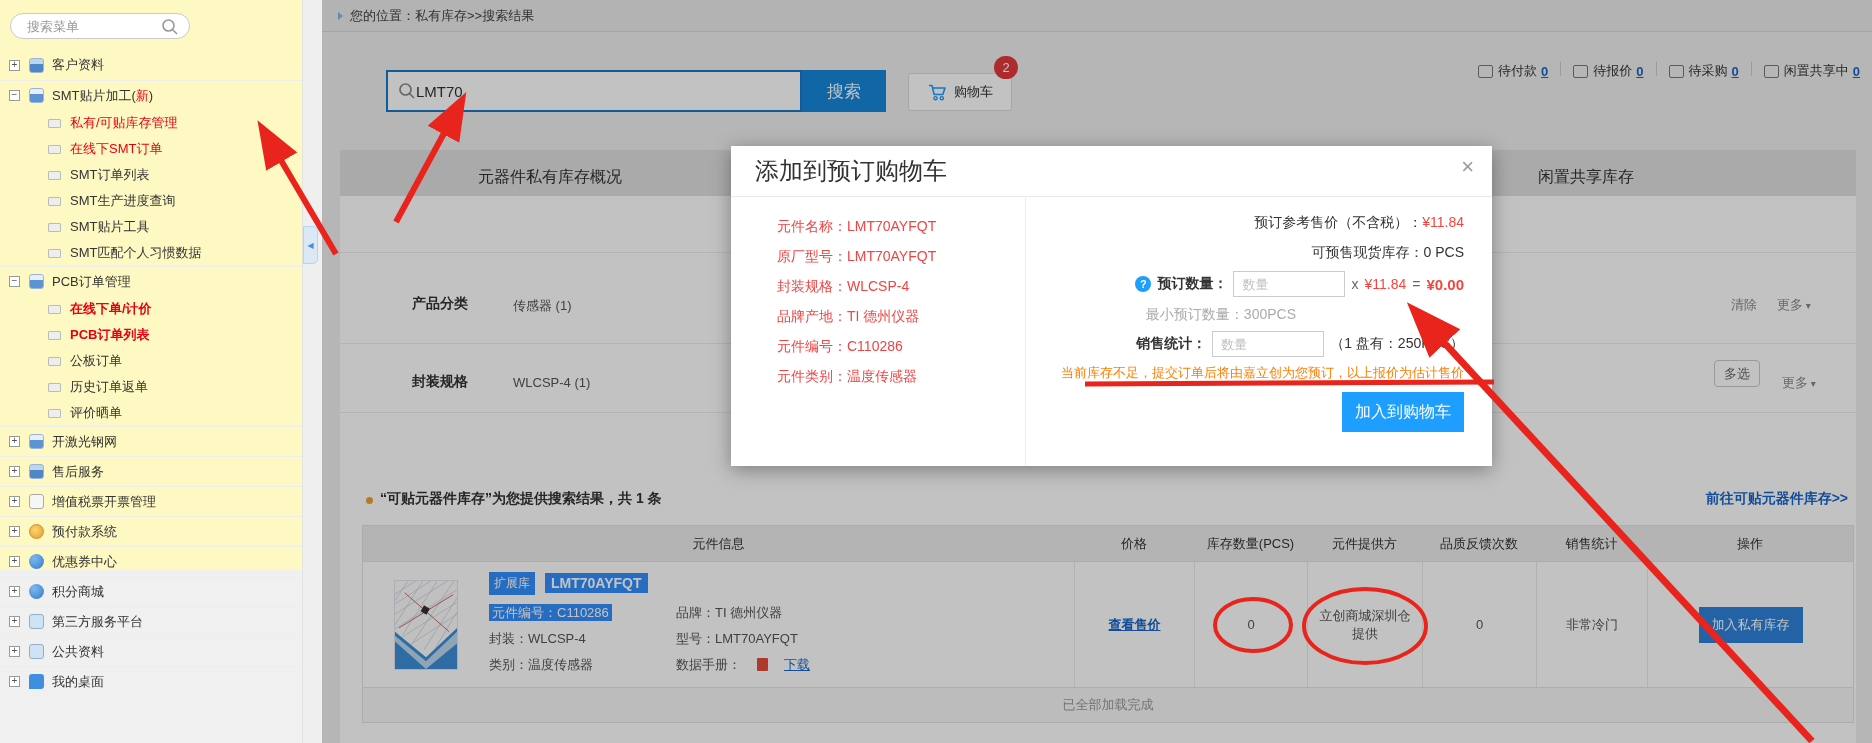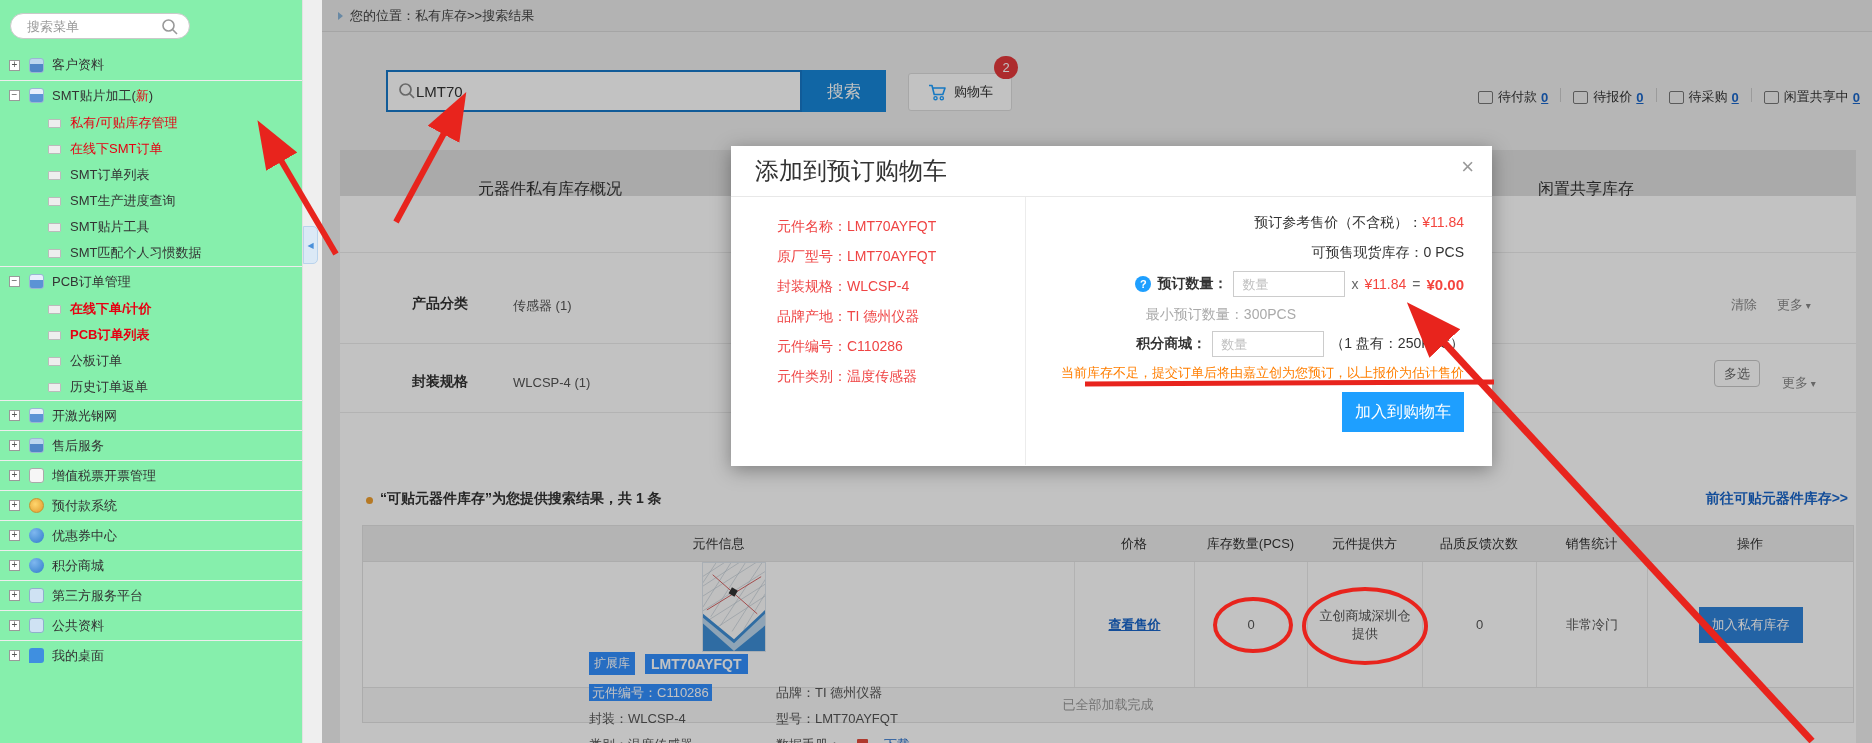--- a/index.html
+++ b/index.html
@@ -1,19 +1,19 @@
 <!DOCTYPE html>
 <html><head>
 <meta charset="utf-8">
 <style>
   * { margin:0; padding:0; box-sizing:border-box; }
   html,body { width:1872px; height:743px; overflow:hidden; font-family:"Liberation Sans",sans-serif; background:#f0f0f0; position:relative; }
 
   
-  #sidebar { position:absolute; left:0; top:0; width:302px; height:743px; background:#86efac; z-index:5; }
+  #sidebar { position:absolute; left:0; top:0; width:302px; height:570px; background:#fef9c3; z-index:5; }
   #side-search { position:absolute; left:10px; top:13px; width:180px; height:26px; border:1px solid #c9c9c9; border-radius:14px; background:#fff; display:flex; align-items:center; padding:0 30px 0 16px; }
   #side-search input { border:none; outline:none; width:100%; font-size:13px; color:#333; background:transparent; }
   #side-search input::placeholder { color:#999; }
   .mag { position:absolute; right:10px; top:4px; }
   #menu { position:absolute; left:0; top:50px; width:302px; }
   .menu-group { height:30px; display:flex; align-items:center; padding-left:9px; border-top:1px solid #ededed; background:transparent; cursor:pointer; }
   .menu-group.first { border-top:none; }
   .exp { width:11px; height:11px; border:1px solid #9a9a9a; background:#fff; font-size:10px; line-height:8px; text-align:center; color:#555; margin-right:9px; flex:none; }
   .exp.plus::before { content:"+"; }
   .exp.minus::before { content:"\2212"; }
@@ -39,47 +39,47 @@
   #breadcrumb { position:absolute; left:322px; top:0; width:1550px; height:32px; background:#ebebeb; border-bottom:1px solid #d9d9d9; display:flex; align-items:center; padding-left:16px; gap:7px; z-index:10; }
   .bc-caret { width:0; height:0; border-left:5px solid #8ab4d8; border-top:4px solid transparent; border-bottom:4px solid transparent; }
   #breadcrumb span { font-size:13px; color:#444; }
 
   #search-wrap { position:absolute; left:386px; top:70px; width:416px; height:42px; border:2px solid #1778c8; background:#fff; display:flex; align-items:center; padding-left:10px; z-index:10; }
   #search-wrap input { border:none; outline:none; flex:1; font-size:15px; color:#333; background:transparent; }
   #search-btn { position:absolute; left:802px; top:70px; width:84px; height:42px; background:#1787d9; color:#fff; font-size:17px; display:flex; align-items:center; justify-content:center; z-index:10; cursor:pointer; border:none; }
   #cart-btn { position:absolute; left:908px; top:73px; width:104px; height:38px; background:#fff; border:1px solid #dcdcdc; border-radius:3px; display:flex; align-items:center; justify-content:center; gap:7px; z-index:10; cursor:pointer; }
   #cart-btn span { font-size:13px; color:#333; }
   #cart-badge { position:absolute; left:994px; top:56px; width:24px; height:23px; border-radius:12px; background:#e4393c; color:#fff; font-size:13px; display:flex; align-items:center; justify-content:center; z-index:11; }
-  #status-row { position:absolute; right:12px; top:88px; display:flex; align-items:flex-start; z-index:10;margin-left:8px; }
+  #status-row { position:absolute; right:12px; top:62px; display:flex; align-items:flex-start; z-index:10;margin-left:8px; }
   .st-item { display:flex; align-items:center; font-size:13px; color:#333; }
   .st-ic { width:15px; height:13px; border:1px solid #777; border-radius:2px; margin-right:5px; }
   .st-count { color:#1a66c9; font-weight:bold; text-decoration:underline; margin-left:4px; cursor:pointer; }
   .st-sep { width:1px; height:14px; background:#ccc; margin:0 12px; }
 
   #band { position:absolute; left:340px; top:150px; width:1516px; height:46px; background:#e0e0e0; z-index:10; }
-  .band-title { position:absolute; top:16px; line-height:46px; font-size:16px; color:#333;text-align:center; }
+  .band-title { position:absolute; top:4px; line-height:46px; font-size:16px; color:#333;text-align:center; }
 
   #panel { position:absolute; left:340px; top:196px; width:1516px; height:547px; background:#fff; z-index:10; }
   .hline { position:absolute; left:0; width:1516px; height:1px; background:#ececec; }
   .f-label { position:absolute; left:72px; font-size:14px; font-weight:bold; color:#333; }
   .f-value { position:absolute; left:173px; font-size:13px; color:#555; }
   .f-act { position:absolute; font-size:13px; color:#888; cursor:pointer; }
   .f-act.more::after { content:" \25BE"; font-size:10px; }
   #multi-btn { position:absolute; left:1374px; top:164px; width:46px; height:27px; border:1px solid #c9c9c9; border-radius:4px; font-size:13px; color:#666; display:flex; align-items:center; justify-content:center; cursor:pointer; background:#fff; }
   #sum-dot { position:absolute; left:26px; top:301px; width:7px; height:7px; border-radius:50%; background:#f0a030; }
   #summary { position:absolute; left:40px; top:294px; font-size:14px; font-weight:bold; color:#333; }
   #goto-link { position:absolute; right:8px; top:294px; font-size:14px; font-weight:bold; color:#1a66c9; cursor:pointer; }
 
   #table { position:absolute; left:22px; top:329px; width:1492px; border:1px solid #e2e2e2; }
   #thead { display:flex; height:36px; background:#ededed; border-bottom:1px solid #e2e2e2; }
   #thead div { display:flex; align-items:center; justify-content:center; font-size:13px; color:#333;text-align:center; }
   .c1{width:711px;} .c2{width:120px;} .c3{width:113px;} .c4{width:115px;} .c5{width:114px;} .c6{width:111px;} .c7{flex:1;}
   #trow { display:flex; height:125px; background:#fff; }
   #trow > div { display:flex; align-items:center; justify-content:center; font-size:13px; color:#555; border-left:1px solid #eaeaea; text-align:center; }
-  #trow > div.c1 { border-left:none; justify-content:flex-start; padding-left:31px; text-align:left;flex-direction:column; }
+  #trow > div.c1 { border-left:none; justify-content:flex-start; padding-left:31px; text-align:left; }
   #part-img { width:64px; height:90px; border:1px solid #dfe6ee; background:#fff; flex:none; }
   #info { margin-left:31px; }
   .line1 { display:flex; align-items:center; margin-bottom:5px; }
   .tag-ext { background:#3390ff; color:#fff; font-size:12px; padding:3px 5px; margin-right:10px; }
   .tag-name { background:#3390ff; color:#fff; font-size:14px; font-weight:bold; padding:2px 6px; }
   .cols { display:flex; }
   .colA { width:187px; }
   .colA div, .colB div { height:26px; line-height:26px; font-size:13px; color:#555; white-space:nowrap; }
   .sel { background:#3390ff; color:#fff; padding:1px 3px; }
   .ds-row { display:flex; align-items:center; gap:16px; }
@@ -174,20 +174,24 @@
         <span class="si"></span>
         <span class="s-label red-bold">PCB订单列表</span>
       </div>
     <div class="menu-sub">
         <span class="si"></span>
         <span class="s-label">公板订单</span>
       </div>
     <div class="menu-sub">
         <span class="si"></span>
         <span class="s-label">历史订单返单</span>
+      </div>
+    <div class="menu-sub">
+        <span class="si"></span>
+        <span class="s-label">评价晒单</span>
       </div>
     <div class="menu-group">
         <span class="exp plus"></span>
         <span class="gi ic-cal"></span>
         <span class="g-label">开激光钢网</span>
       </div>
     <div class="menu-group">
         <span class="exp plus"></span>
         <span class="gi ic-user"></span>
         <span class="g-label">售后服务</span>
@@ -398,21 +402,21 @@
         <span class="q-ic">?</span>
         <span class="lbl">预订数量：</span>
         <input class="q-input" placeholder="数量" style="">
         <span style="color:#666;">x</span>
         <span class="price-red">¥11.84</span>
         <span style="color:#666;">=</span>
         <span class="total-red">¥0.00</span>
       </div>
       <div class="min-line">最小预订数量：300PCS</div>
       <div class="qty-row">
-        <span class="lbl">积分商城：</span>
+        <span class="lbl">销售统计：</span>
         <input class="q-input" placeholder="数量" style="">
         <span>（1 盘有：250PSC）</span>
       </div>
       <div class="warn-line">当前库存不足，提交订单后将由嘉立创为您预订，以上报价为估计售价</div>
       <button id="m-submit">加入到购物车</button>
     </div>
   </div>
 </div>
 
 <svg id="anno">

